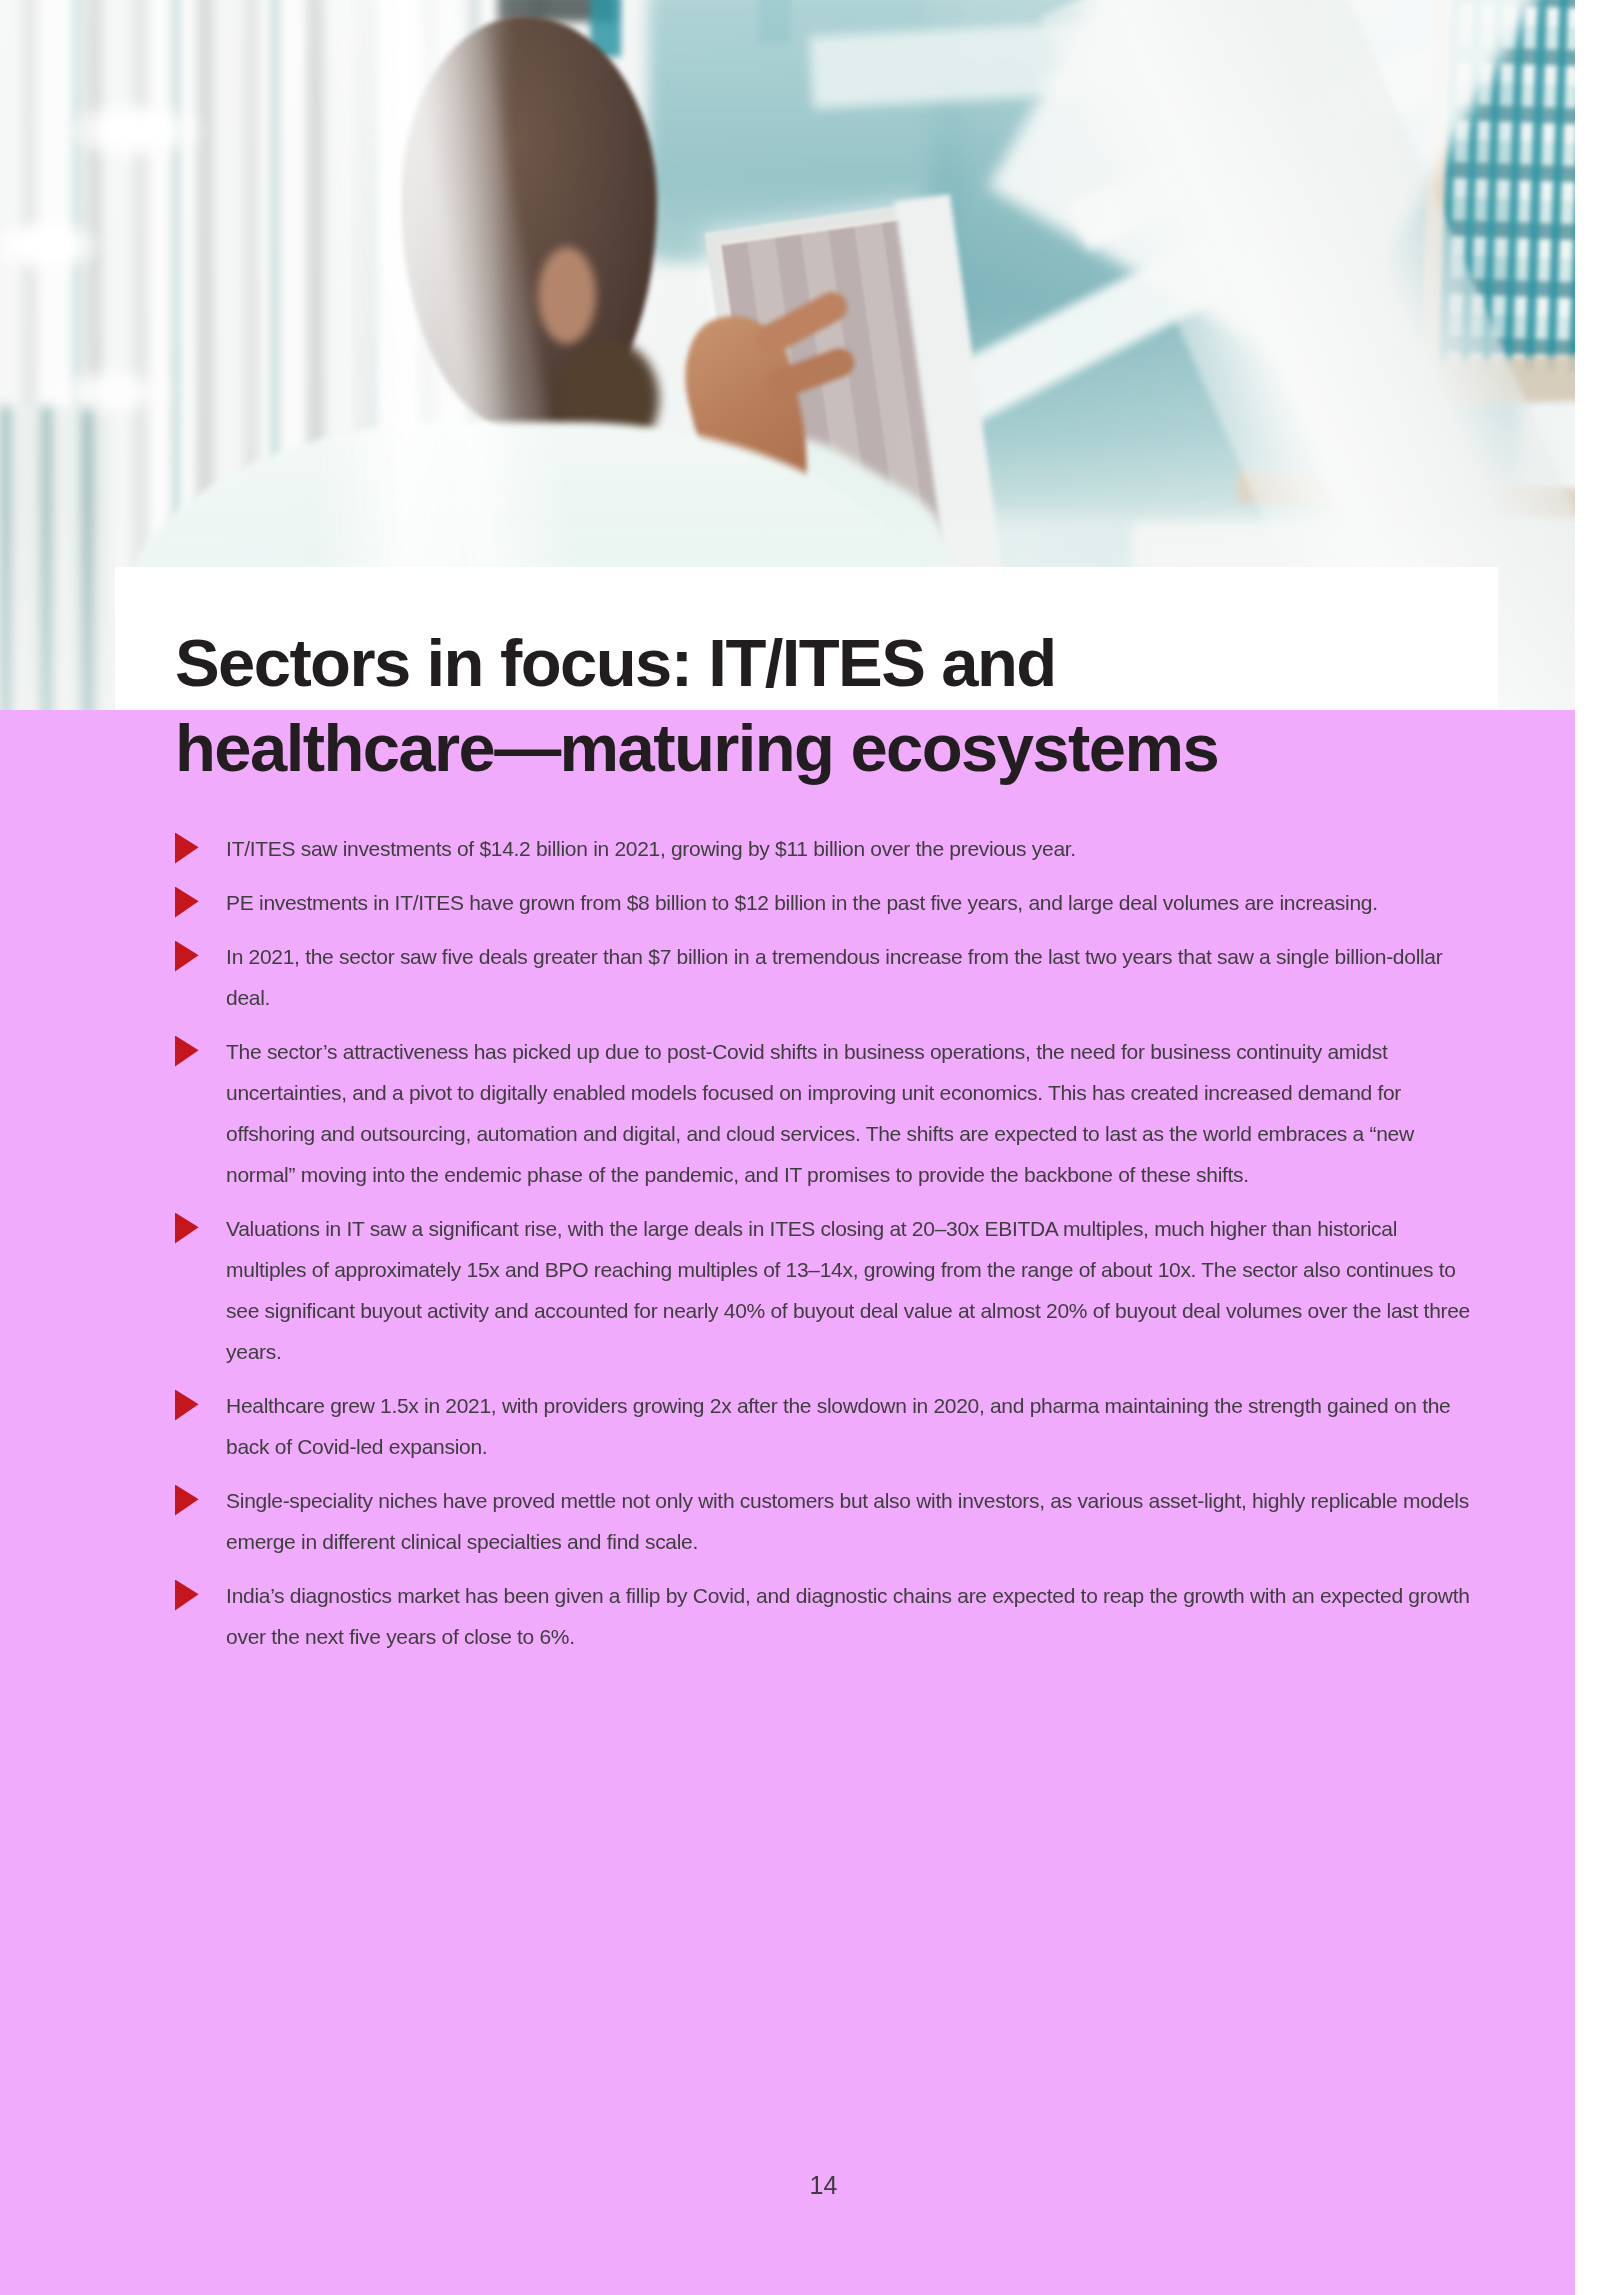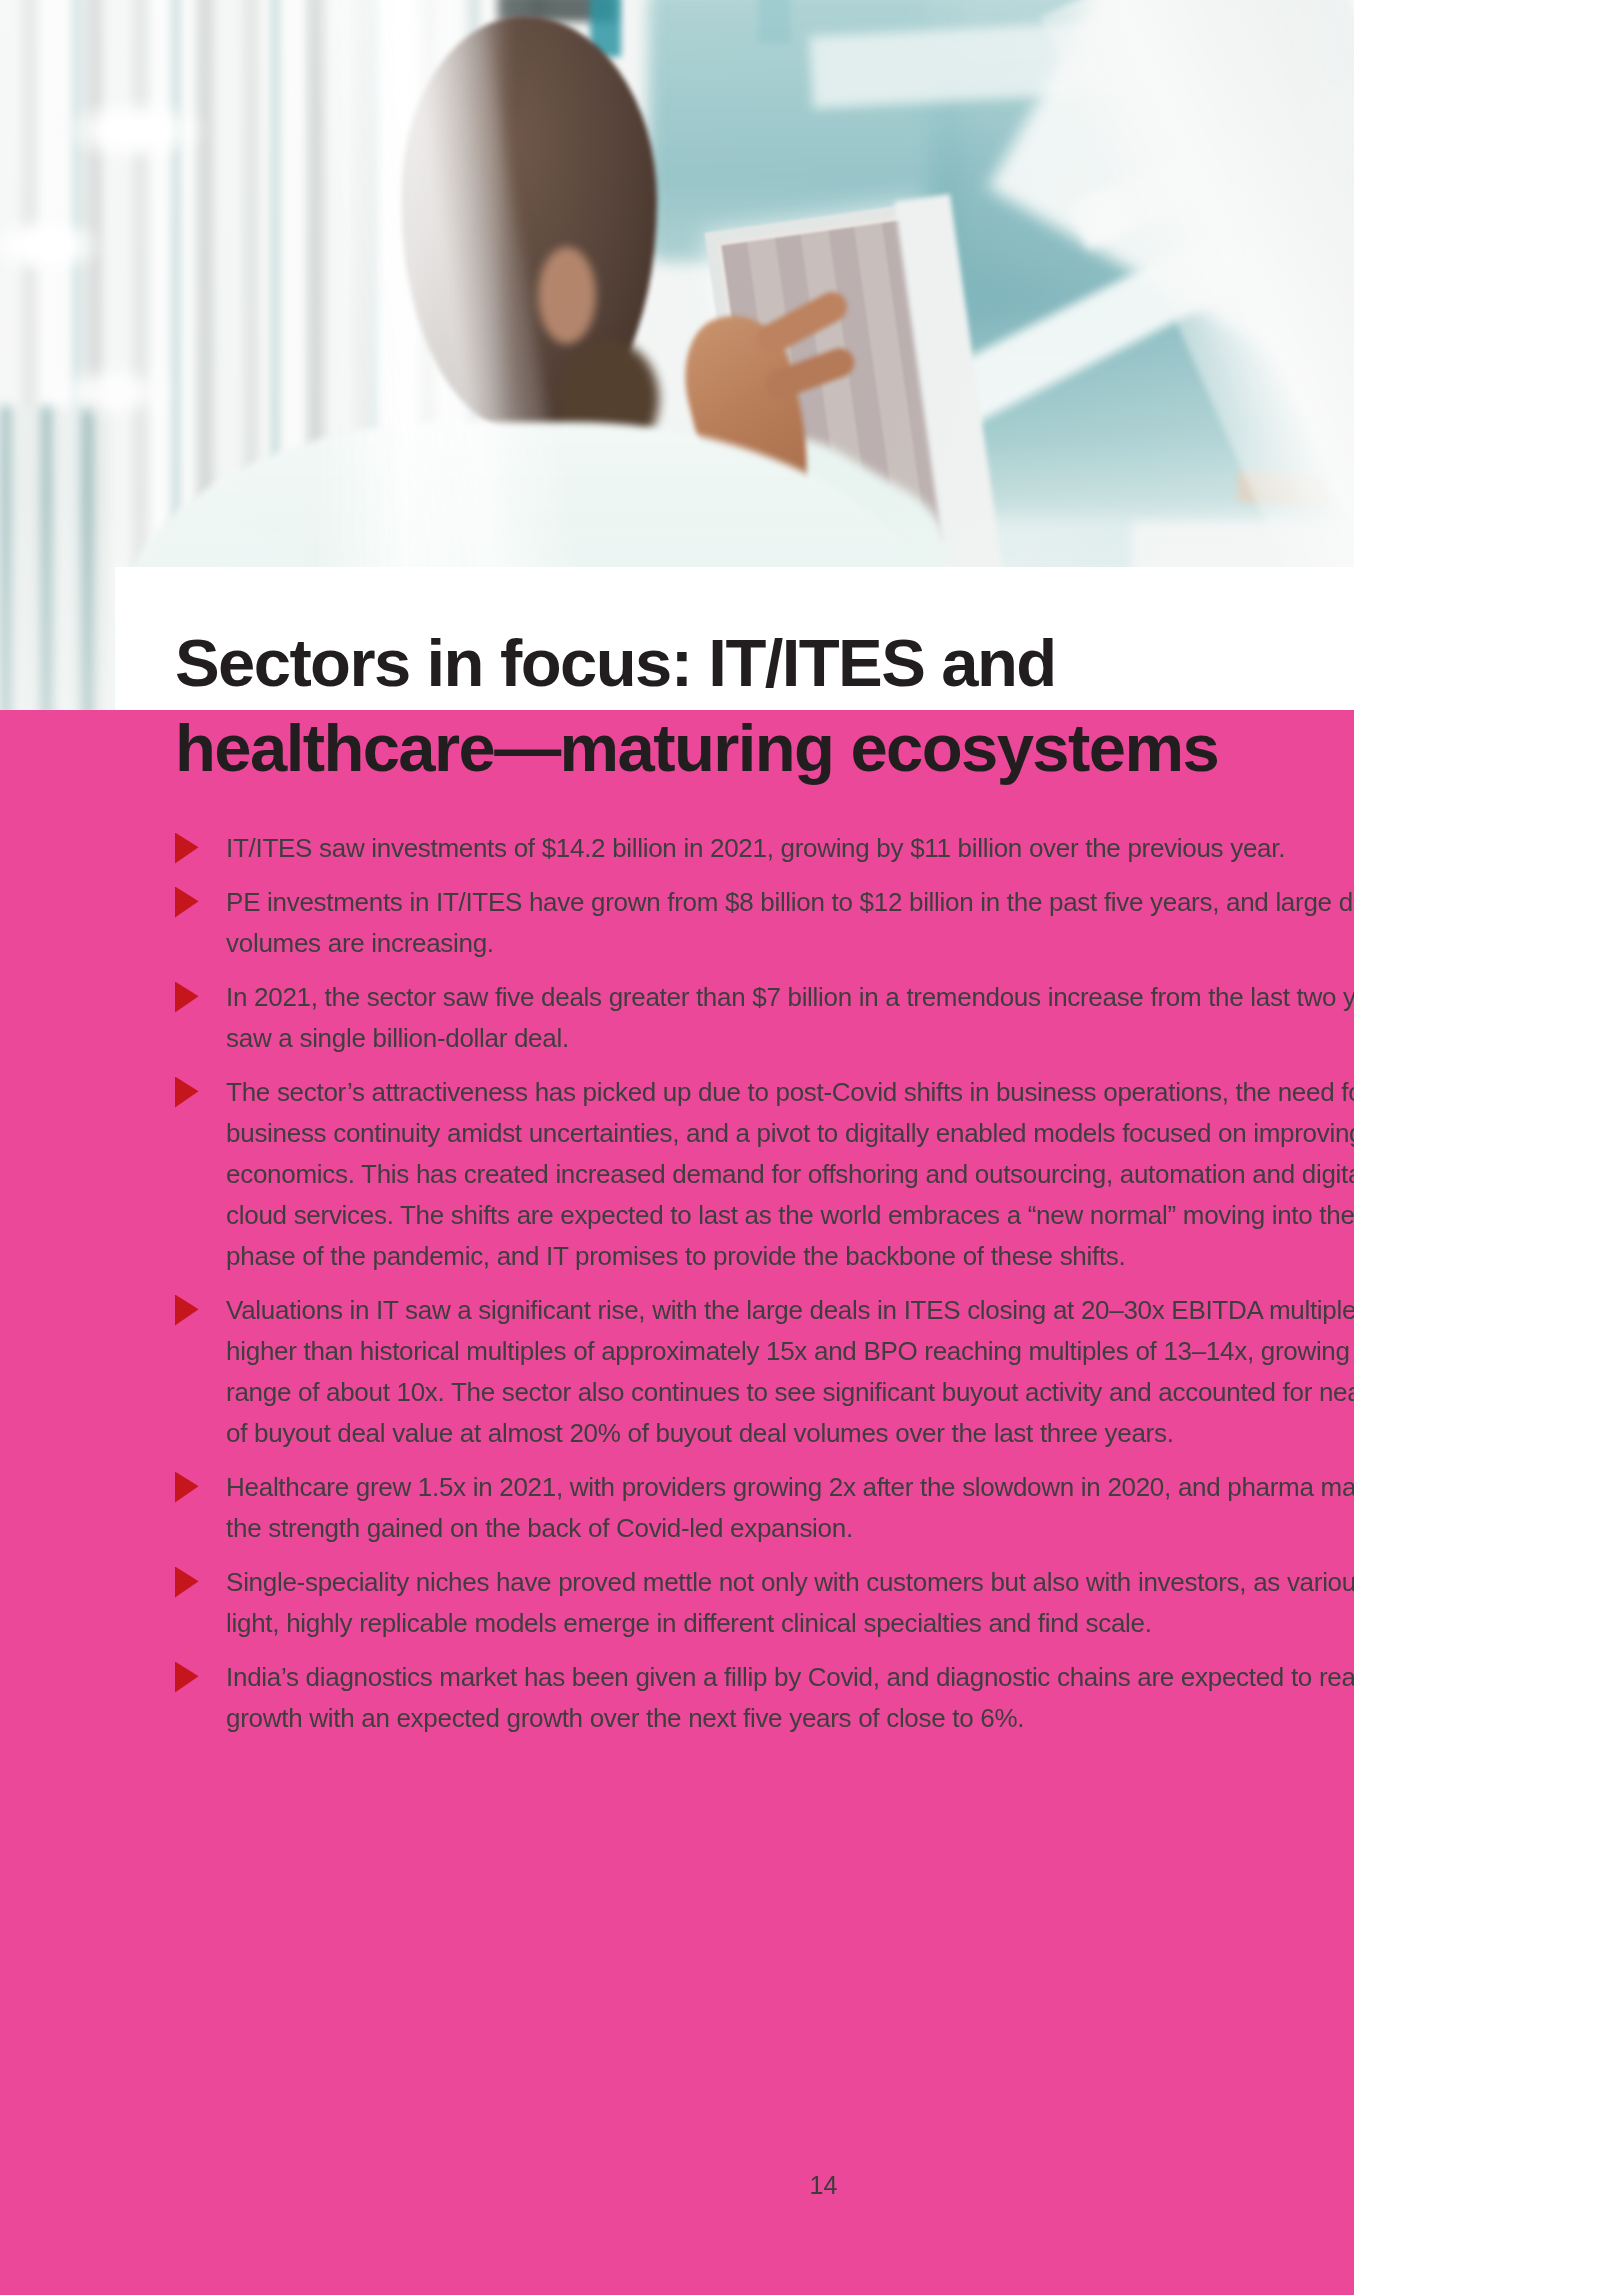--- a/index.html
+++ b/index.html
@@ -1,20 +1,20 @@
 <!DOCTYPE html>
 <html style="font-size:10.5px"><head>
 <meta charset="utf-8">
 <style>
   html, body { margin: 0; padding: 0; background: #ffffff; }
   .page {
     position: relative;
-    width: 1354px;
+    width: 1575px;
     height: 2295px;
-    background: #ec4899;
+    background: #f0abfc;
     overflow: hidden;
     font-family: "Liberation Sans", sans-serif;
   }
 
   
   .hero {
     position: absolute; left: 0; top: 0;
     width: 1623px; height: 710px;
     overflow: hidden;
     background: linear-gradient(100deg,
@@ -164,21 +164,21 @@
   }
   .bullet { display: flex; align-items: flex-start; margin-bottom: 13px; }
   .arrow-bullet {
     flex: 0 0 23.6px; width: 23.6px; height: 31px;
     margin: 4.6px 27.5px 0 0;
     background: #c5161d;
     clip-path: polygon(0 0, 100% 47%, 0 100%);
   }
   .bullet-text {
     margin: 0;
-    font-size: 26px; line-height: 41px; letter-spacing: -0.3px;
+    font-size: 21px; line-height: 41px; letter-spacing: -0.3px;
     color: #3f3e3e;
     max-width: 1247px;
   }
   .page-number {
     position: absolute; left: 0; top: 2171px; width: 1623px;
     text-align: center;
     font-size: 25px; color: #3c3c3c; z-index: 10; padding-left: 12px;
   }
 </style>
 </head>

